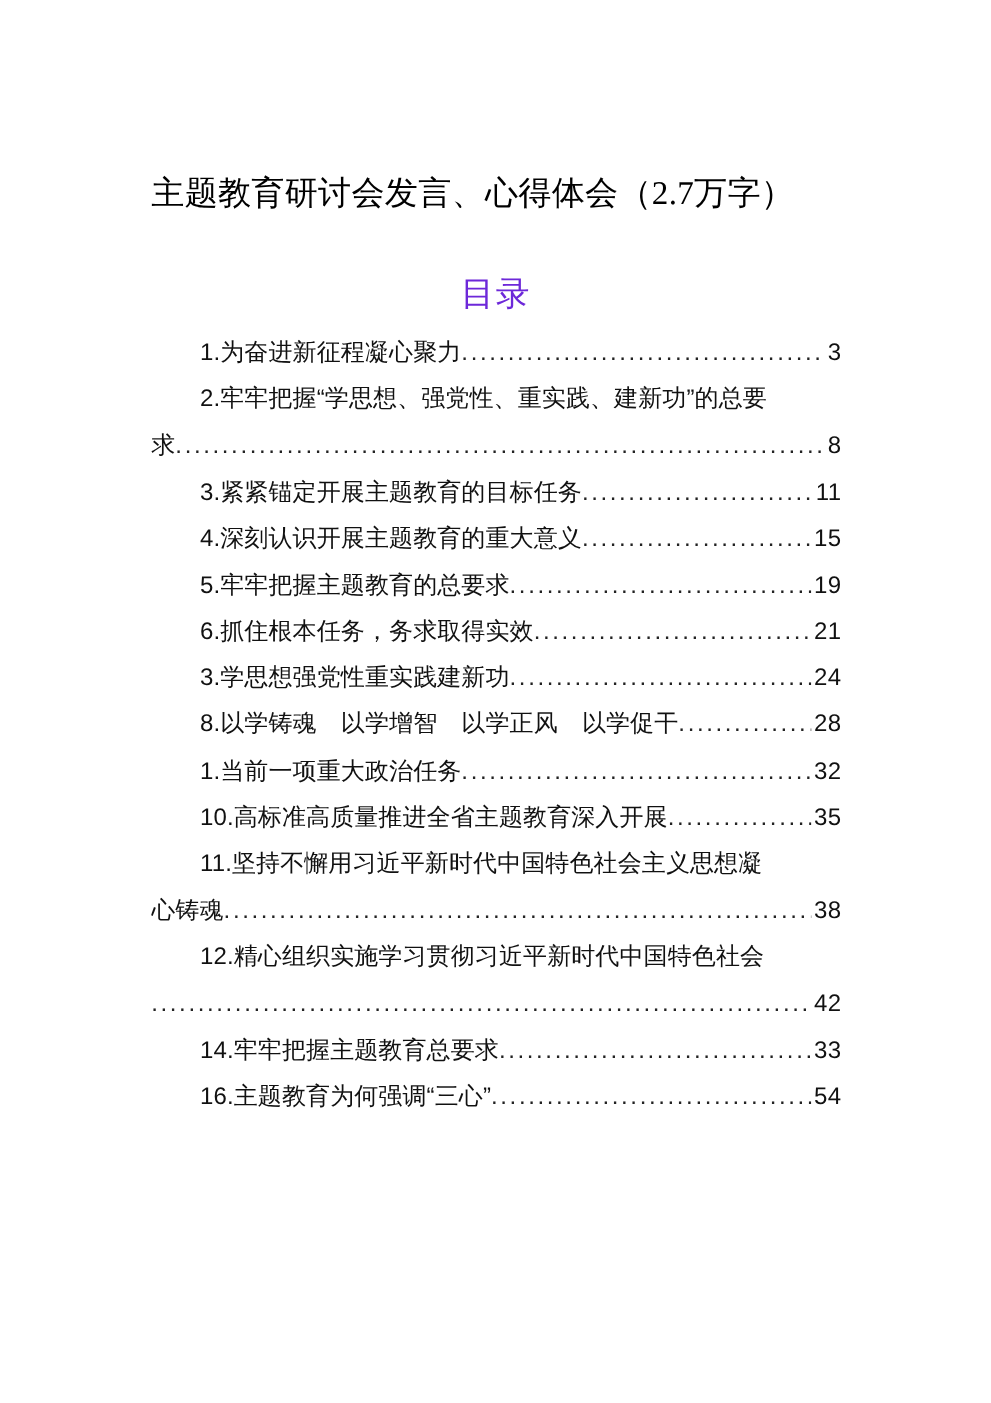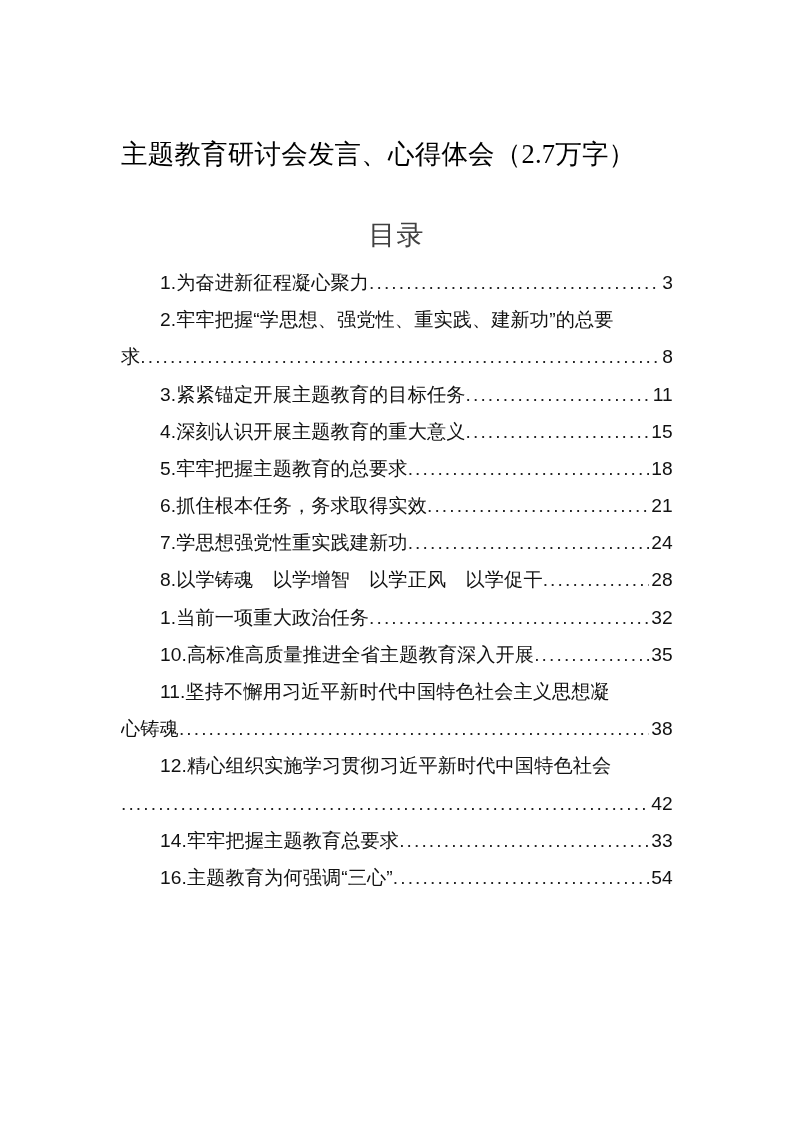--- a/index.html
+++ b/index.html
@@ -42,21 +42,21 @@
   .toc-heading {
     position: absolute;
     left: 0;
     top: 216px;
     width: 793px;
     text-align: center;
     font-family: Liberation Serif, serif;
     font-size: 27px;
     line-height: 38px;
     letter-spacing: 1px;
-    color: #404040;
+    color: #6d28d9;
   }
 
   
   .toc {
     position: absolute;
     left: 121px;
     top: 264px;
     width: 552px;
     font-family: "Liberation Sans", "DejaVu Sans", sans-serif;
     font-size: 19.2px;
@@ -161,33 +161,33 @@
         <div class="toc-line indented">
           <span class="toc-text">4.深刻认识开展主题教育的重大意义</span>
           <span class="toc-leader"></span>
           <span class="toc-page">15</span>
         </div>
       </div>
       <div class="toc-entry">
         <div class="toc-line indented">
           <span class="toc-text">5.牢牢把握主题教育的总要求</span>
           <span class="toc-leader"></span>
-          <span class="toc-page">18</span>
+          <span class="toc-page">19</span>
         </div>
       </div>
       <div class="toc-entry">
         <div class="toc-line indented">
           <span class="toc-text">6.抓住根本任务，务求取得实效</span>
           <span class="toc-leader"></span>
           <span class="toc-page">21</span>
         </div>
       </div>
       <div class="toc-entry">
         <div class="toc-line indented">
-          <span class="toc-text">7.学思想强党性重实践建新功</span>
+          <span class="toc-text">3.学思想强党性重实践建新功</span>
           <span class="toc-leader"></span>
           <span class="toc-page">24</span>
         </div>
       </div>
       <div class="toc-entry">
         <div class="toc-line indented">
           <span class="toc-text">8.以学铸魂　以学增智　以学正风　以学促干</span>
           <span class="toc-leader"></span>
           <span class="toc-page">28</span>
         </div>

